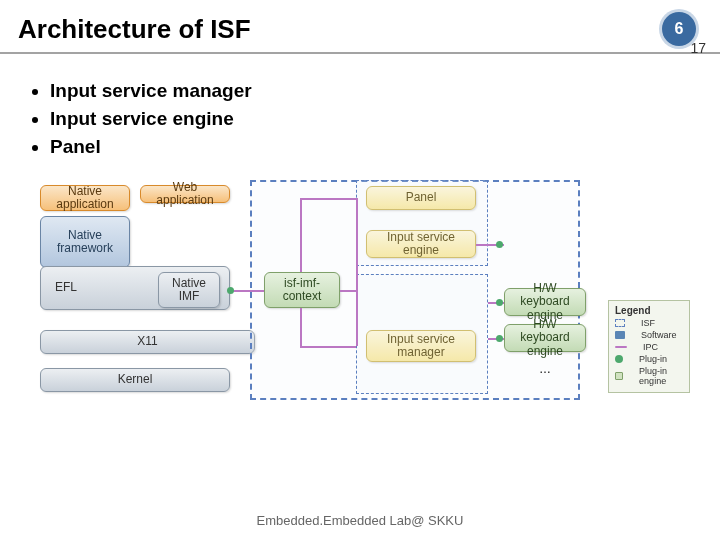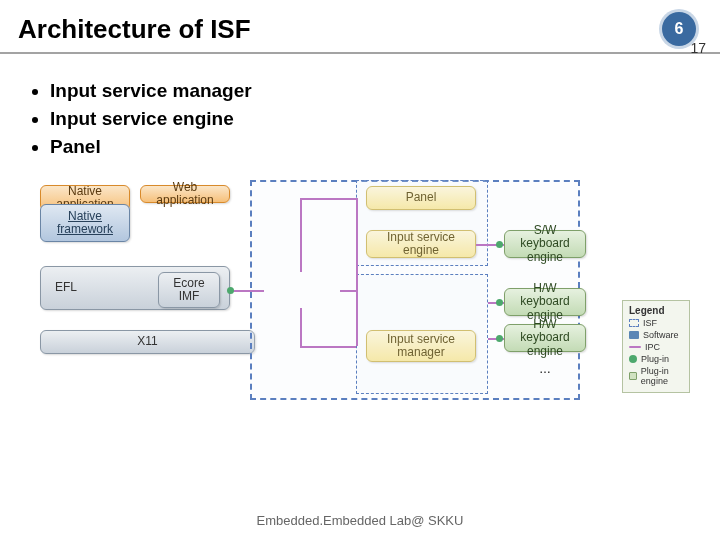--- a/index.html
+++ b/index.html
@@ -15,21 +15,21 @@
   
   .box { position: absolute; border-radius: 6px; display: flex; align-items: center; justify-content: center; text-align: center; font-size: 12px; box-shadow: 1px 1px 2px rgba(0,0,0,.15); padding: 2px 4px; line-height: 1.1; }
   .orange { background: linear-gradient(#fbe6c8,#f6c07a); border: 1px solid #d88a2b; color: #5a3a10; }
   .bluebox { background: linear-gradient(#dfe8f2,#b2c6de); border: 1px solid #6a85a5; color: #27405a; }
   .greybox { background: linear-gradient(#eceff2,#c9d1da); border: 1px solid #8a97a5; color: #333; }
   .greenbox { background: linear-gradient(#e6f1df,#c3dbb5); border: 1px solid #7fa06a; color: #2e4a22; }
   .yellowbox { background: linear-gradient(#fdf6d8,#f7e79c); border: 1px solid #cdb75a; color: #5a4a10; }
   .isf-group { position: absolute; border: 2px dashed #5b7fbf; background: rgba(235,240,250,.15); }
   .legend-panel { position: absolute; border: 1px solid #b5c3a2; background: #f3f6ee; padding: 4px 6px; font-size: 9px; color: #333; }
   .legend-panel .lg-title { font-weight: bold; margin-bottom: 2px; font-size: 10px; }
-  .lg-row { display: flex; align-items: center; gap: 4px; margin: 2px 0; }
+  .lg-row { display: flex; align-items: center; gap: 16px; margin: 2px 0; }
   .swatch { width: 10px; height: 8px; border-radius: 1px; display: inline-block; }
   .sw-isf { border: 1px dashed #5b7fbf; background: transparent; }
   .sw-proc { background: #5a86b5; }
   .sw-ipc { background: #bb77c3; height: 2px; width: 12px; }
   .sw-plug { width: 8px; height: 8px; border-radius: 50%; background: #4da86d; }
   .sw-plugmod { background: #d0e2c0; border: 1px solid #7fa06a; }
   
   .line { position: absolute; background: #bb77c3; }
   .dot { position: absolute; width: 7px; height: 7px; border-radius: 50%; background: #4da86d; }
 </style>
@@ -45,57 +45,58 @@
 <ul class="bullets">
   <li>Input service manager</li>
   <li>Input service engine</li>
   <li>Panel</li>
 </ul>
 
 <div class="diagram">
 
   <div class="box orange" style="left:10px; top:5px; width:90px; height:26px;">Native application</div>
   <div class="box orange" style="left:110px; top:5px; width:90px; height:18px;">Web application</div>
-  <div class="box bluebox" style="left:10px; top:24px; width:90px; height:38px;text-decoration:underline;">Native framework</div>
+  <div class="box bluebox" style="left:10px; top:36px; width:90px; height:52px;">Native framework</div>
   <div class="box greybox" style="left:10px; top:86px; width:190px; height:44px; justify-content:flex-start; padding-left:14px;">EFL</div>
-  <div class="box greybox" style="left:128px; top:92px; width:62px; height:36px;">Ecore IMF</div>
+  <div class="box greybox" style="left:128px; top:92px; width:62px; height:36px;">Native IMF</div>
   <div class="box greybox" style="left:10px; top:150px; width:215px; height:24px;">X11</div>
+  <div class="box greybox" style="left:10px; top:188px; width:190px; height:24px;">Kernel</div>
 
   <div class="isf-group" style="left:220px; top:0px; width:330px; height:220px;"></div>
 
+  <div class="box greenbox" style="left:234px; top:92px; width:76px; height:36px;">isf-imf-context</div>
 
   <div class="box yellowbox" style="left:336px; top:6px; width:110px; height:24px;">Panel</div>
   <div class="box yellowbox" style="left:336px; top:50px; width:110px; height:28px;">Input service engine</div>
   <div class="box yellowbox" style="left:336px; top:150px; width:110px; height:32px;">Input service manager</div>
 
   <div class="isf-group" style="left:326px; top:0px; width:132px; height:86px; border-width:1px;"></div>
   <div class="isf-group" style="left:326px; top:94px; width:132px; height:120px; border-width:1px;"></div>
 
-  <div class="box greenbox" style="left:474px; top:50px; width:82px; height:28px;">S/W keyboard engine</div>
   <div class="box greenbox" style="left:474px; top:108px; width:82px; height:28px;">H/W keyboard engine</div>
   <div class="box greenbox" style="left:474px; top:144px; width:82px; height:28px;">H/W keyboard engine</div>
   <div class="box" style="left:474px; top:180px; width:82px; height:20px; border:none; box-shadow:none; font-size:12px;">…</div>
 
   <div class="line" style="left:200px; top:110px; width:34px; height:2px;"></div>
   <div class="line" style="left:310px; top:110px; width:16px; height:2px;"></div>
   <div class="line" style="left:326px; top:18px; width:2px; height:148px;"></div>
   <div class="line" style="left:270px; top:18px; width:56px; height:2px;"></div>
   <div class="line" style="left:270px; top:18px; width:2px; height:74px;"></div>
   <div class="line" style="left:270px; top:166px; width:56px; height:2px;"></div>
   <div class="line" style="left:270px; top:128px; width:2px; height:40px;"></div>
   <div class="line" style="left:446px; top:64px; width:28px; height:2px;"></div>
   <div class="line" style="left:458px; top:122px; width:16px; height:2px;"></div>
   <div class="line" style="left:458px; top:158px; width:16px; height:2px;"></div>
 
   <div class="dot" style="left:197px; top:107px;"></div>
   <div class="dot" style="left:466px; top:61px;"></div>
   <div class="dot" style="left:466px; top:119px;"></div>
   <div class="dot" style="left:466px; top:155px;"></div>
 
-  <div class="legend-panel" style="right:0px; top:120px; width:68px;">
+  <div class="legend-panel" style="right:0px; top:120px; width:82px;">
     <div class="lg-title">Legend</div>
     <div class="lg-row">
         <span class="swatch sw-isf"></span>
         <span>ISF</span>
       </div>
     <div class="lg-row">
         <span class="swatch sw-proc"></span>
         <span>Software</span>
       </div>
     <div class="lg-row">

